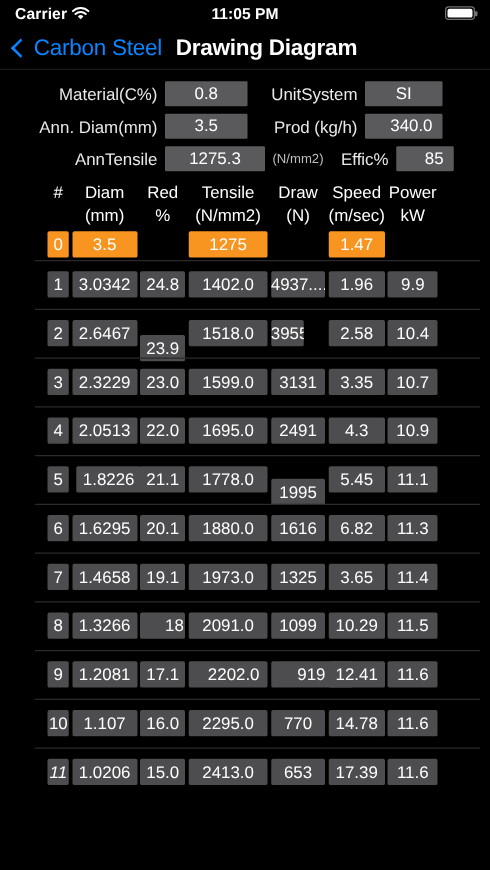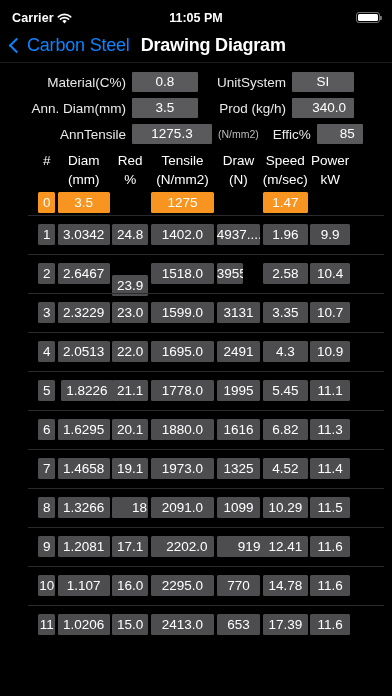--- a/index.html
+++ b/index.html
@@ -6,21 +6,21 @@
   html,body {
     width:392px; height:696px;
     background:#000; overflow:hidden;
     font-family:"Liberation Sans", sans-serif;
     -webkit-font-smoothing:antialiased;
   }
 
   
   .statusbar{
     height:22px; position:relative; color:#fff;
-    display:flex; align-items:center;margin-top:7px;
+    display:flex; align-items:center;
   }
   .sb-carrier{ position:absolute; left:12px; font-size:12.5px; font-weight:600; letter-spacing:.1px; }
   .sb-wifi{ position:absolute; left:57px; top:4px; }
   .sb-time{ position:absolute; left:0; right:0; text-align:center; font-size:12.5px; font-weight:600; }
   .sb-batt{ position:absolute; right:12px; top:5px; width:24px; height:11px;
             border:1px solid rgba(255,255,255,.45); border-radius:3px; padding:1px; }
   .sb-batt i{ display:block; width:100%; height:100%; background:#fff; border-radius:1.5px; }
   .sb-batt:after{ content:""; position:absolute; right:-3px; top:3.2px; width:1.6px; height:4px;
                   background:rgba(255,255,255,.45); border-radius:0 1px 1px 0; }
 
@@ -200,42 +200,42 @@
       <div class="cell" style="left: 216.639px; width: 43.6306px;">2491</div>
       <div class="cell" style="left: 262.739px; width: 45.277px;">4.3</div>
       <div class="cell" style="left: 310.485px; width: 39.5145px;">10.9</div>
     </div>
     <div class="row">
       <div class="sep"></div>
       <div class="cell idx" style="left: 38px; width: 17.2876px;">5</div>
       <div class="cell" style="left: 61px; width: 51.8628px;">1.8226</div>
       <div class="cell" style="left: 112.09px; width: 36.2216px;">21.1</div>
       <div class="cell" style="left: 150.781px; width: 63.3879px;">1778.0</div>
-      <div class="cell" style="left: 216.639px; width: 43.6306px;">1995</div>
+      <div class="cell" style="left: 216.639px; width: 43.6306px; margin-top: 10px;">1995</div>
       <div class="cell" style="left: 262.739px; width: 45.277px;">5.45</div>
       <div class="cell" style="left: 310.485px; width: 39.5145px;">11.1</div>
     </div>
     <div class="row">
       <div class="sep"></div>
       <div class="cell idx" style="left: 38px; width: 17.2876px;">6</div>
       <div class="cell" style="left: 57.7573px; width: 51.8628px;">1.6295</div>
       <div class="cell" style="left: 112.09px; width: 36.2216px;">20.1</div>
       <div class="cell" style="left: 150.781px; width: 63.3879px;">1880.0</div>
       <div class="cell" style="left: 216.639px; width: 43.6306px;">1616</div>
       <div class="cell" style="left: 262.739px; width: 45.277px;">6.82</div>
       <div class="cell" style="left: 310.485px; width: 39.5145px;">11.3</div>
     </div>
     <div class="row">
       <div class="sep"></div>
       <div class="cell idx" style="left: 38px; width: 17.2876px;">7</div>
       <div class="cell" style="left: 57.7573px; width: 51.8628px;">1.4658</div>
       <div class="cell" style="left: 112.09px; width: 36.2216px;">19.1</div>
       <div class="cell" style="left: 150.781px; width: 63.3879px;">1973.0</div>
       <div class="cell" style="left: 216.639px; width: 43.6306px;">1325</div>
-      <div class="cell" style="left: 262.739px; width: 45.277px;">4.52</div>
+      <div class="cell" style="left: 262.739px; width: 45.277px;">3.65</div>
       <div class="cell" style="left: 310.485px; width: 39.5145px;">11.4</div>
     </div>
     <div class="row">
       <div class="sep"></div>
       <div class="cell idx" style="left: 38px; width: 17.2876px;">8</div>
       <div class="cell" style="left: 57.7573px; width: 51.8628px;">1.3266</div>
       <div class="cell" style="left: 112.09px; width: 36.2216px; padding-left: 20px;">18.1</div>
       <div class="cell" style="left: 150.781px; width: 63.3879px;">2091.0</div>
       <div class="cell" style="left: 216.639px; width: 43.6306px;">1099</div>
       <div class="cell" style="left: 262.739px; width: 45.277px;">10.29</div>
@@ -256,21 +256,21 @@
       <div class="cell idx" style="left: 38px; width: 17.2876px;">10</div>
       <div class="cell" style="left: 57.7573px; width: 51.8628px;">1.107</div>
       <div class="cell" style="left: 112.09px; width: 36.2216px;">16.0</div>
       <div class="cell" style="left: 150.781px; width: 63.3879px;">2295.0</div>
       <div class="cell" style="left: 216.639px; width: 43.6306px;">770</div>
       <div class="cell" style="left: 262.739px; width: 45.277px;">14.78</div>
       <div class="cell" style="left: 310.485px; width: 39.5145px;">11.6</div>
     </div>
     <div class="row">
       <div class="sep"></div>
-      <div class="cell idx" style="left: 38px; width: 17.2876px;">11</div>
+      <div class="cell idx" style="left: 38px; width: 17.2876px; font-style: italic;">11</div>
       <div class="cell" style="left: 57.7573px; width: 51.8628px;">1.0206</div>
       <div class="cell" style="left: 112.09px; width: 36.2216px;">15.0</div>
       <div class="cell" style="left: 150.781px; width: 63.3879px;">2413.0</div>
       <div class="cell" style="left: 216.639px; width: 43.6306px;">653</div>
       <div class="cell" style="left: 262.739px; width: 45.277px;">17.39</div>
       <div class="cell" style="left: 310.485px; width: 39.5145px;">11.6</div>
     </div>
   </div>
 
 </body></html>

